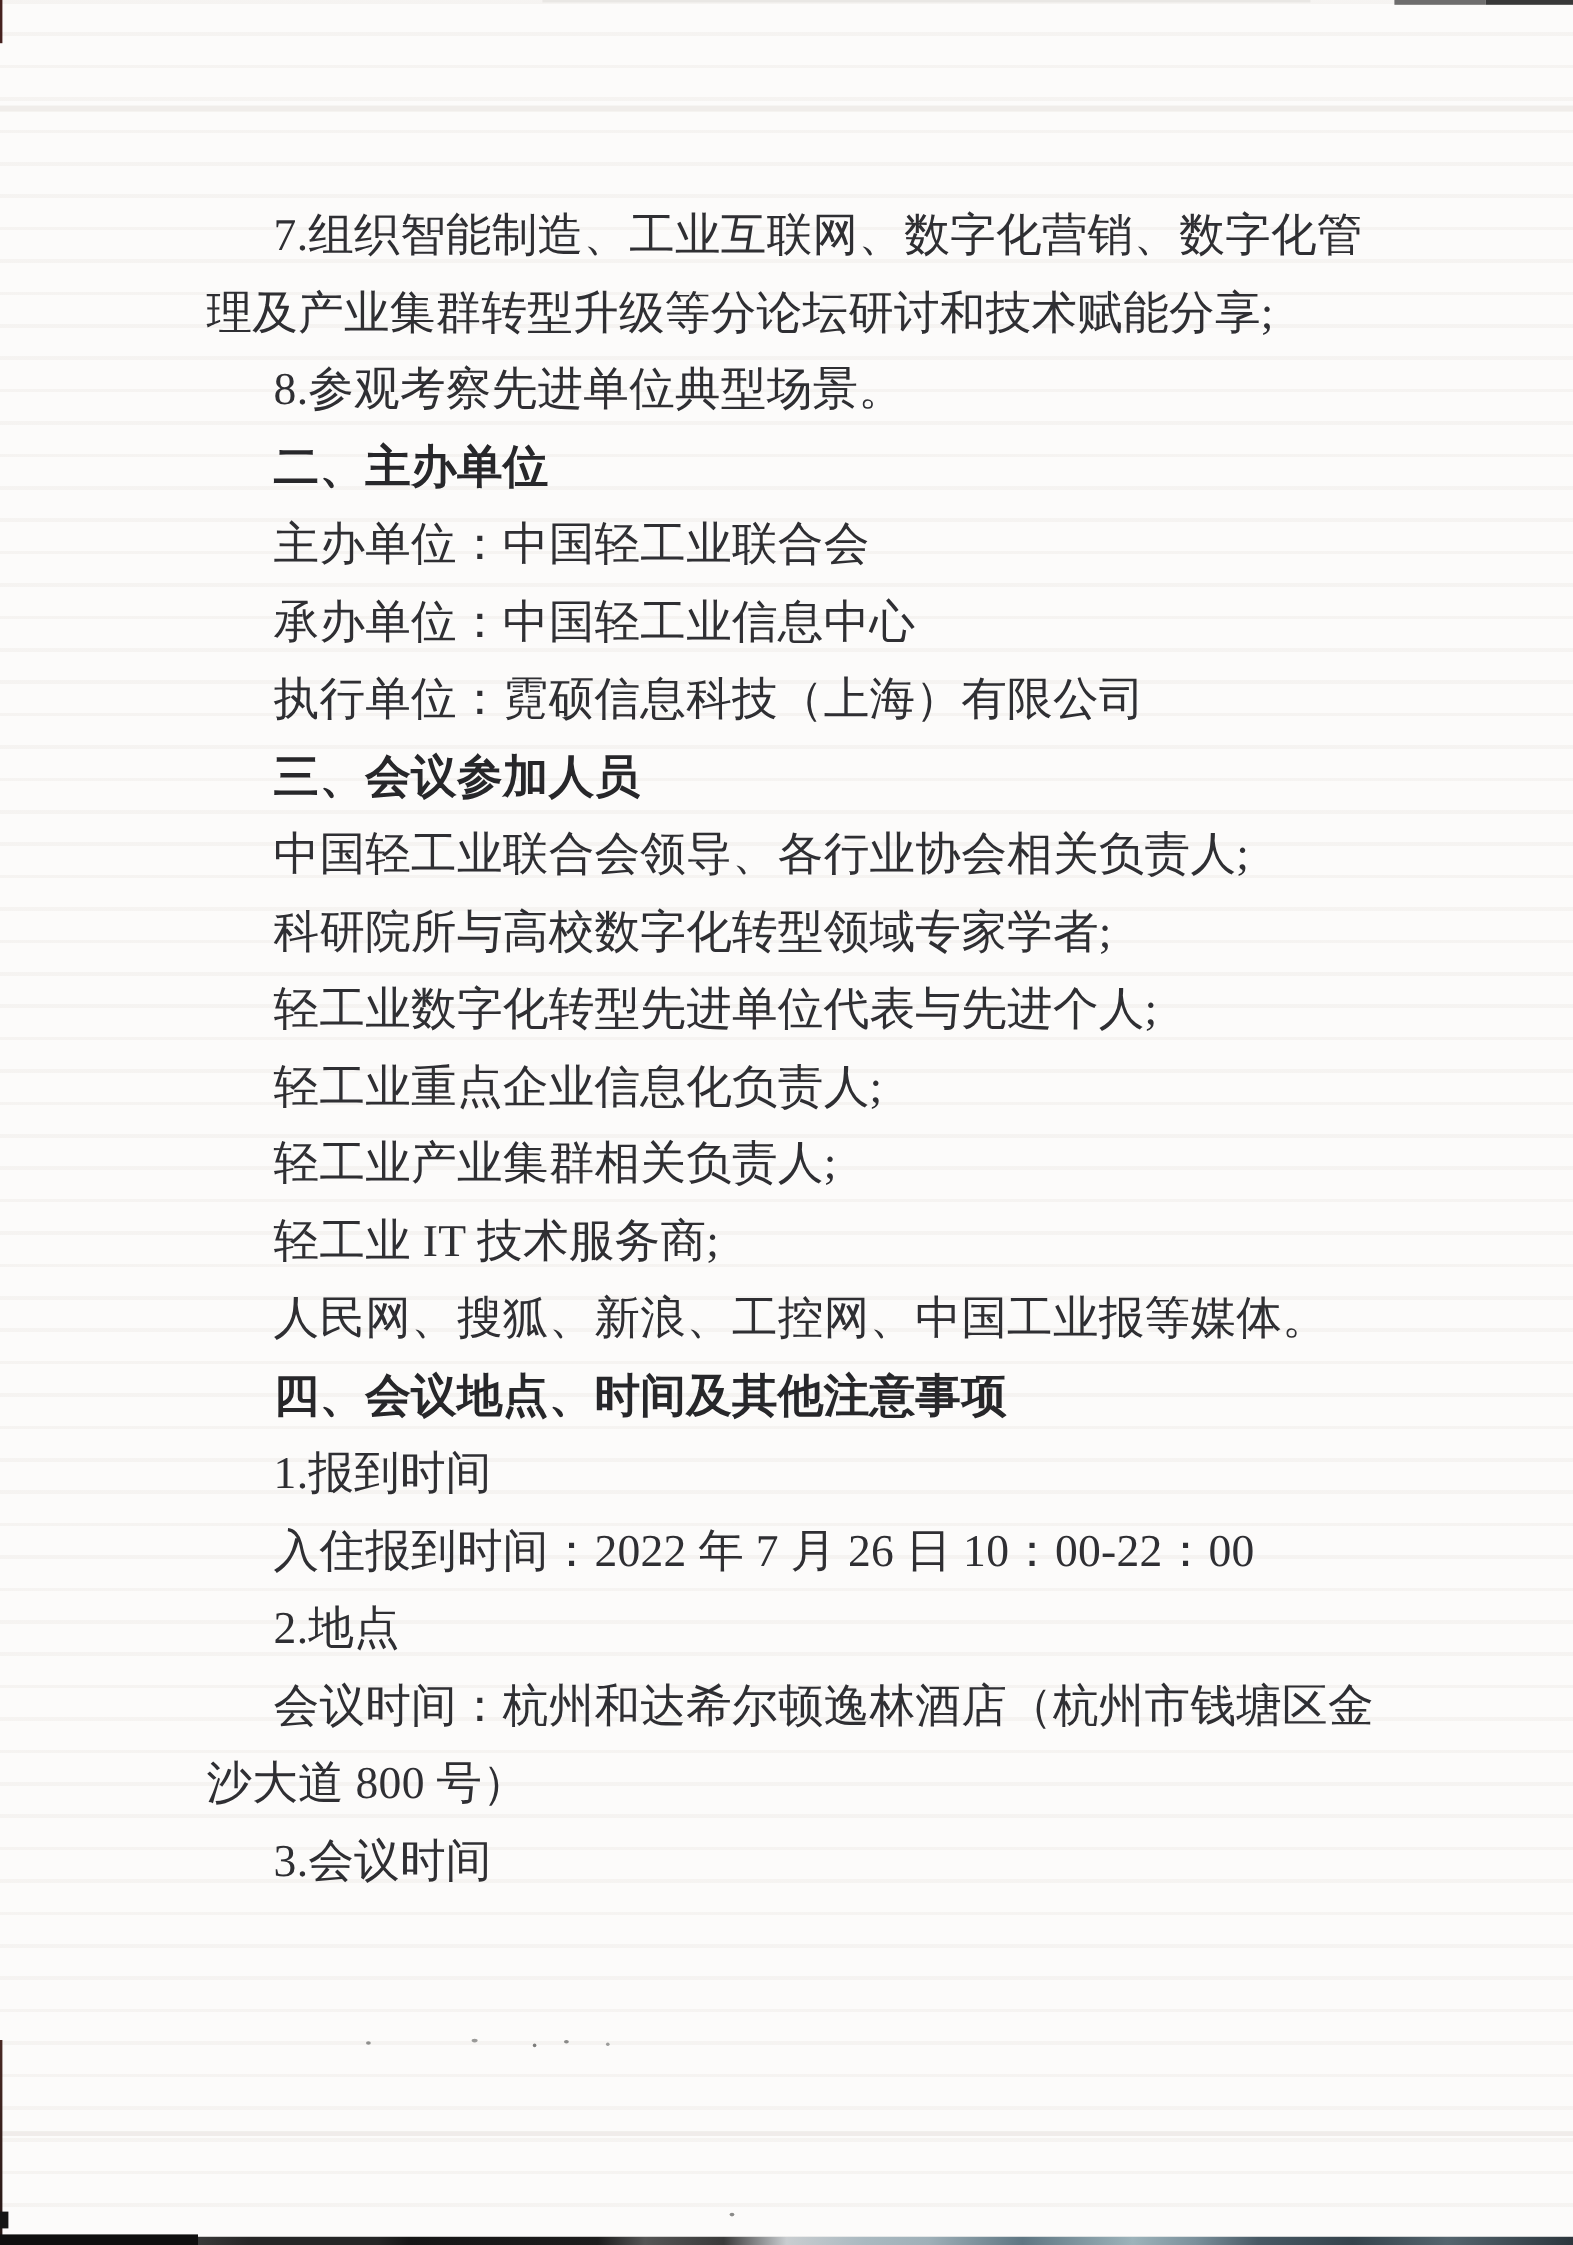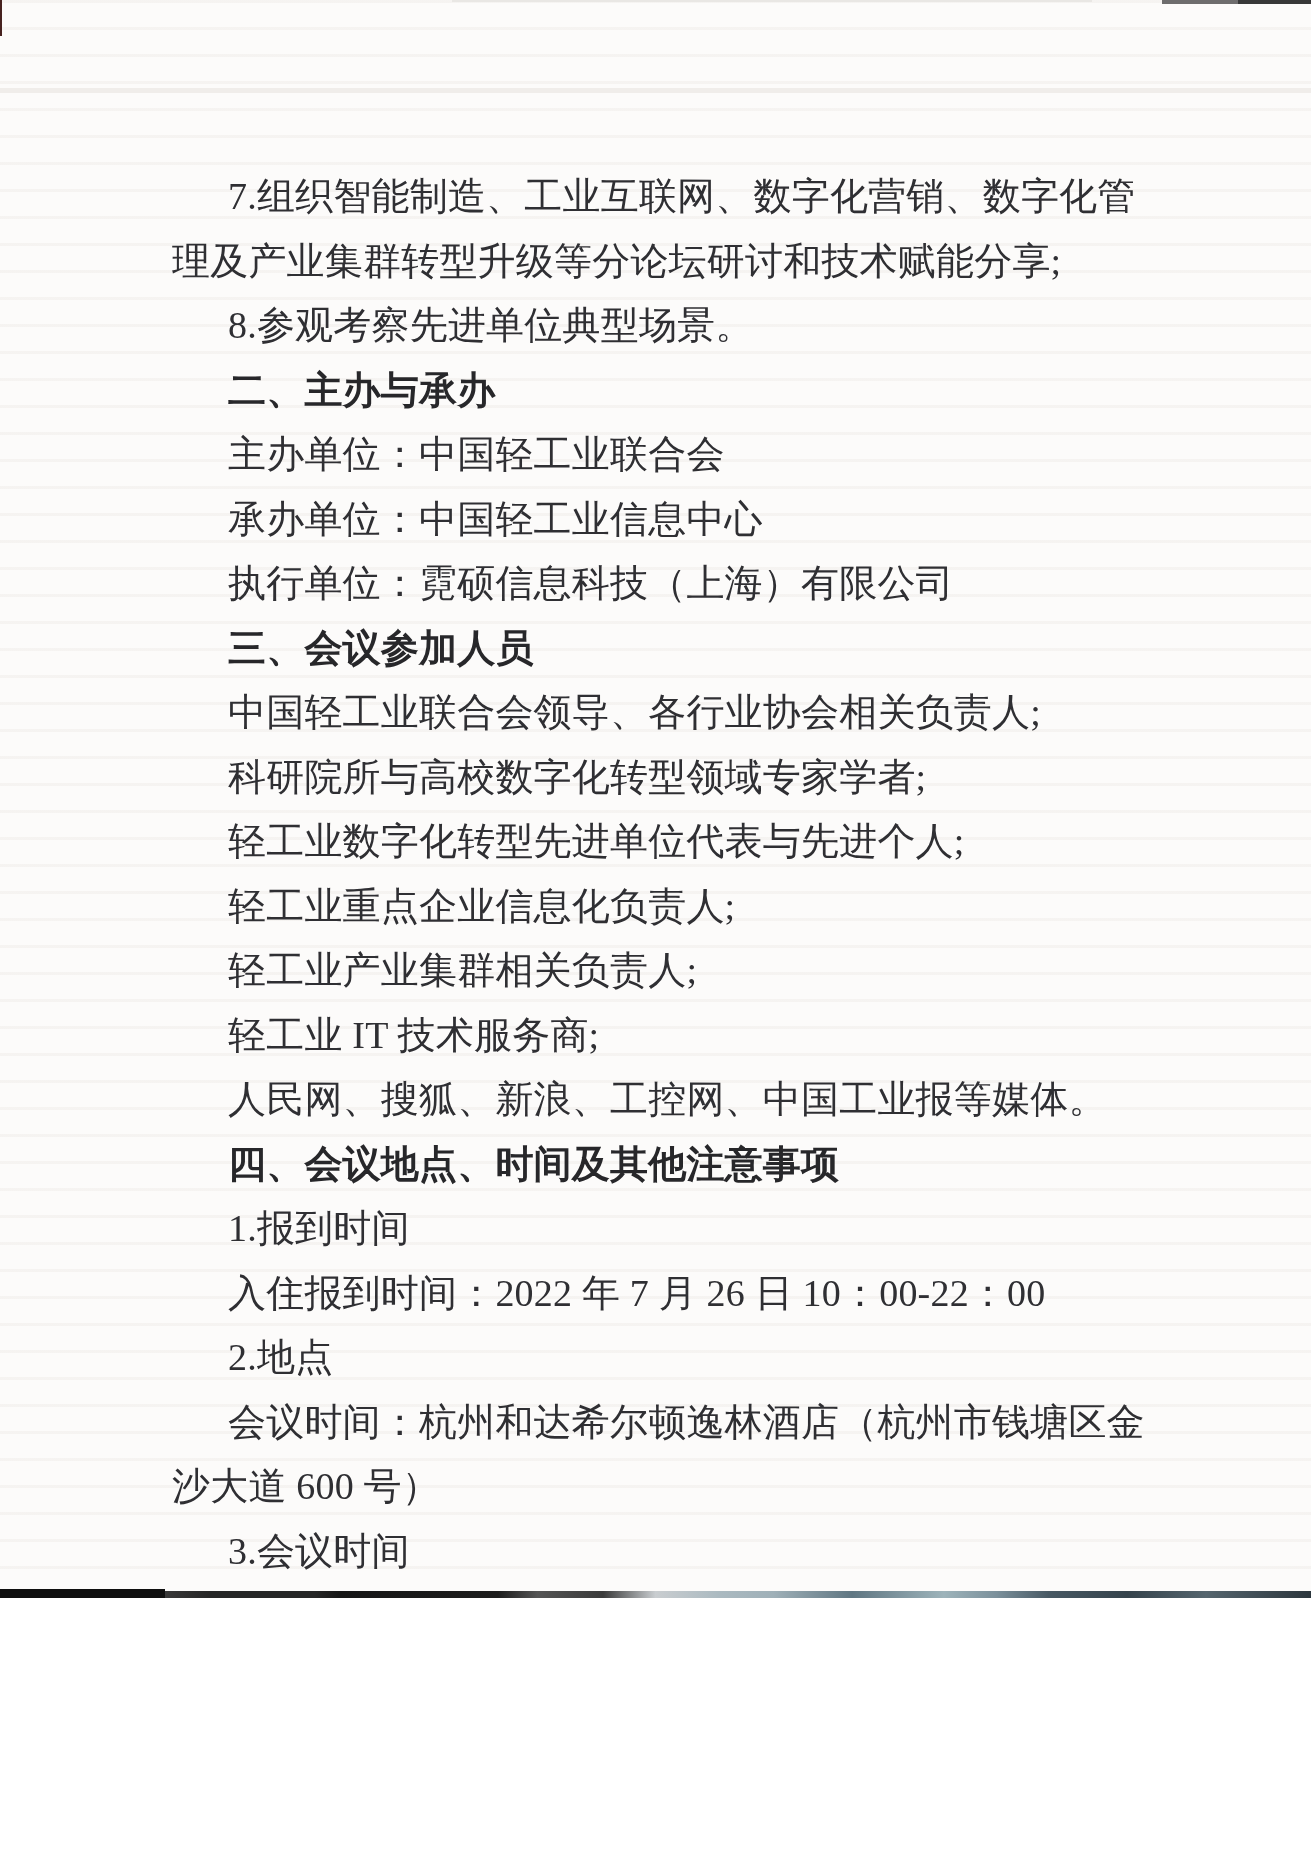--- a/index.html
+++ b/index.html
@@ -3,21 +3,21 @@
 <meta charset="utf-8">
 <style>
   html, body {
     margin: 0;
     padding: 0;
     background: #ffffff;
   }
   .page {
     position: relative;
     width: 1311px;
-    height: 1598px;
+    height: 1871px;
     margin: 0 auto;
     background-color: #fcfbfa;
     
     background-image:
       repeating-linear-gradient(180deg,
         rgba(235,231,227,0.38) 0px, rgba(235,231,227,0.38) 3px,
         rgba(255,255,255,0) 3px, rgba(255,255,255,0) 27px);
     overflow: hidden;
     font-family: "Liberation Serif", "DejaVu Serif", serif;
     color: #2f2f33;
@@ -119,33 +119,33 @@
   <div class="speck s2"></div>
   <div class="speck s3"></div>
   <div class="speck s4"></div>
   <div class="speck s5"></div>
   <div class="speck s6"></div>
 
   <div class="text-block">
       <div class="line indent">7.组织智能制造、工业互联网、数字化营销、数字化管</div>
       <div class="line flush">理及产业集群转型升级等分论坛研讨和技术赋能分享;</div>
       <div class="line indent">8.参观考察先进单位典型场景。</div>
-      <div class="line heading">二、主办与承办</div>
+      <div class="line heading">二、主办单位</div>
       <div class="line indent">主办单位：中国轻工业联合会</div>
       <div class="line indent">承办单位：中国轻工业信息中心</div>
       <div class="line indent">执行单位：霓硕信息科技（上海）有限公司</div>
       <div class="line heading">三、会议参加人员</div>
       <div class="line indent">中国轻工业联合会领导、各行业协会相关负责人;</div>
       <div class="line indent">科研院所与高校数字化转型领域专家学者;</div>
       <div class="line indent">轻工业数字化转型先进单位代表与先进个人;</div>
       <div class="line indent">轻工业重点企业信息化负责人;</div>
       <div class="line indent">轻工业产业集群相关负责人;</div>
       <div class="line indent">轻工业 IT 技术服务商;</div>
       <div class="line indent">人民网、搜狐、新浪、工控网、中国工业报等媒体。</div>
       <div class="line heading">四、会议地点、时间及其他注意事项</div>
       <div class="line indent">1.报到时间</div>
       <div class="line indent">入住报到时间：2022 年 7 月 26 日 10：00-22：00</div>
       <div class="line indent">2.地点</div>
       <div class="line indent">会议时间：杭州和达希尔顿逸林酒店（杭州市钱塘区金</div>
-      <div class="line flush">沙大道 600 号）</div>
+      <div class="line flush">沙大道 800 号）</div>
       <div class="line indent">3.会议时间</div>
     </div>
 </div>
 
 </body></html>

